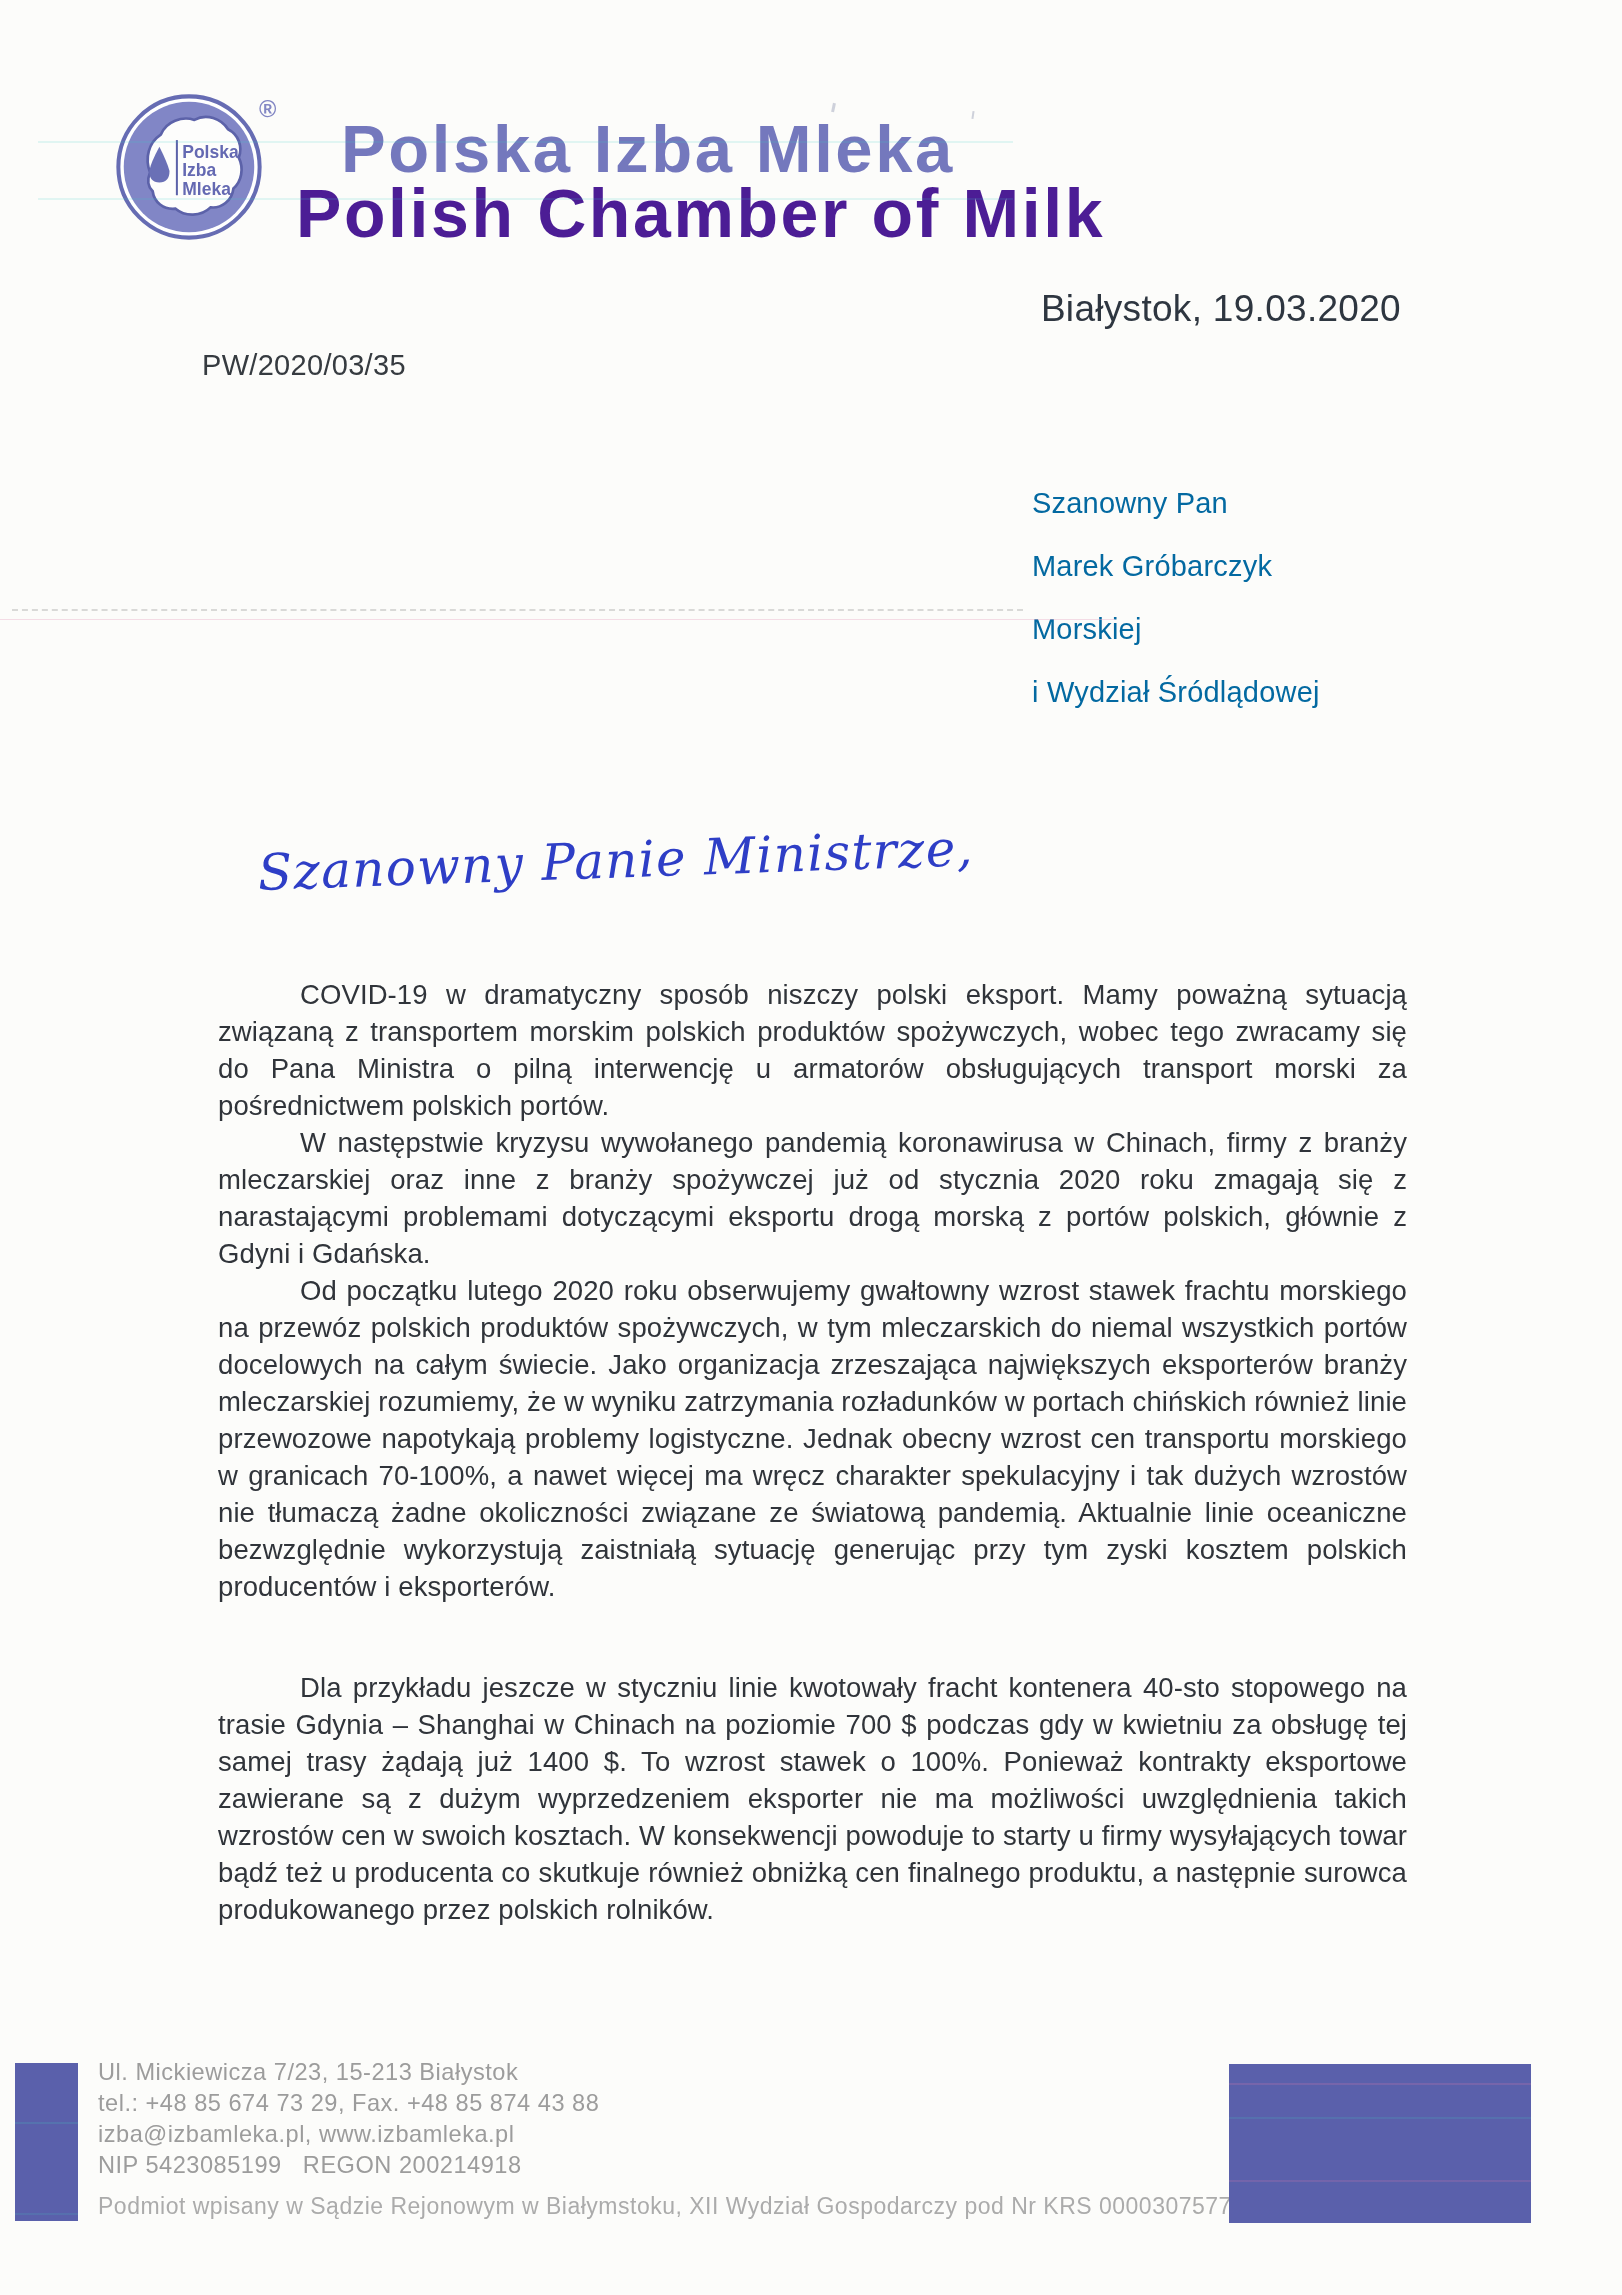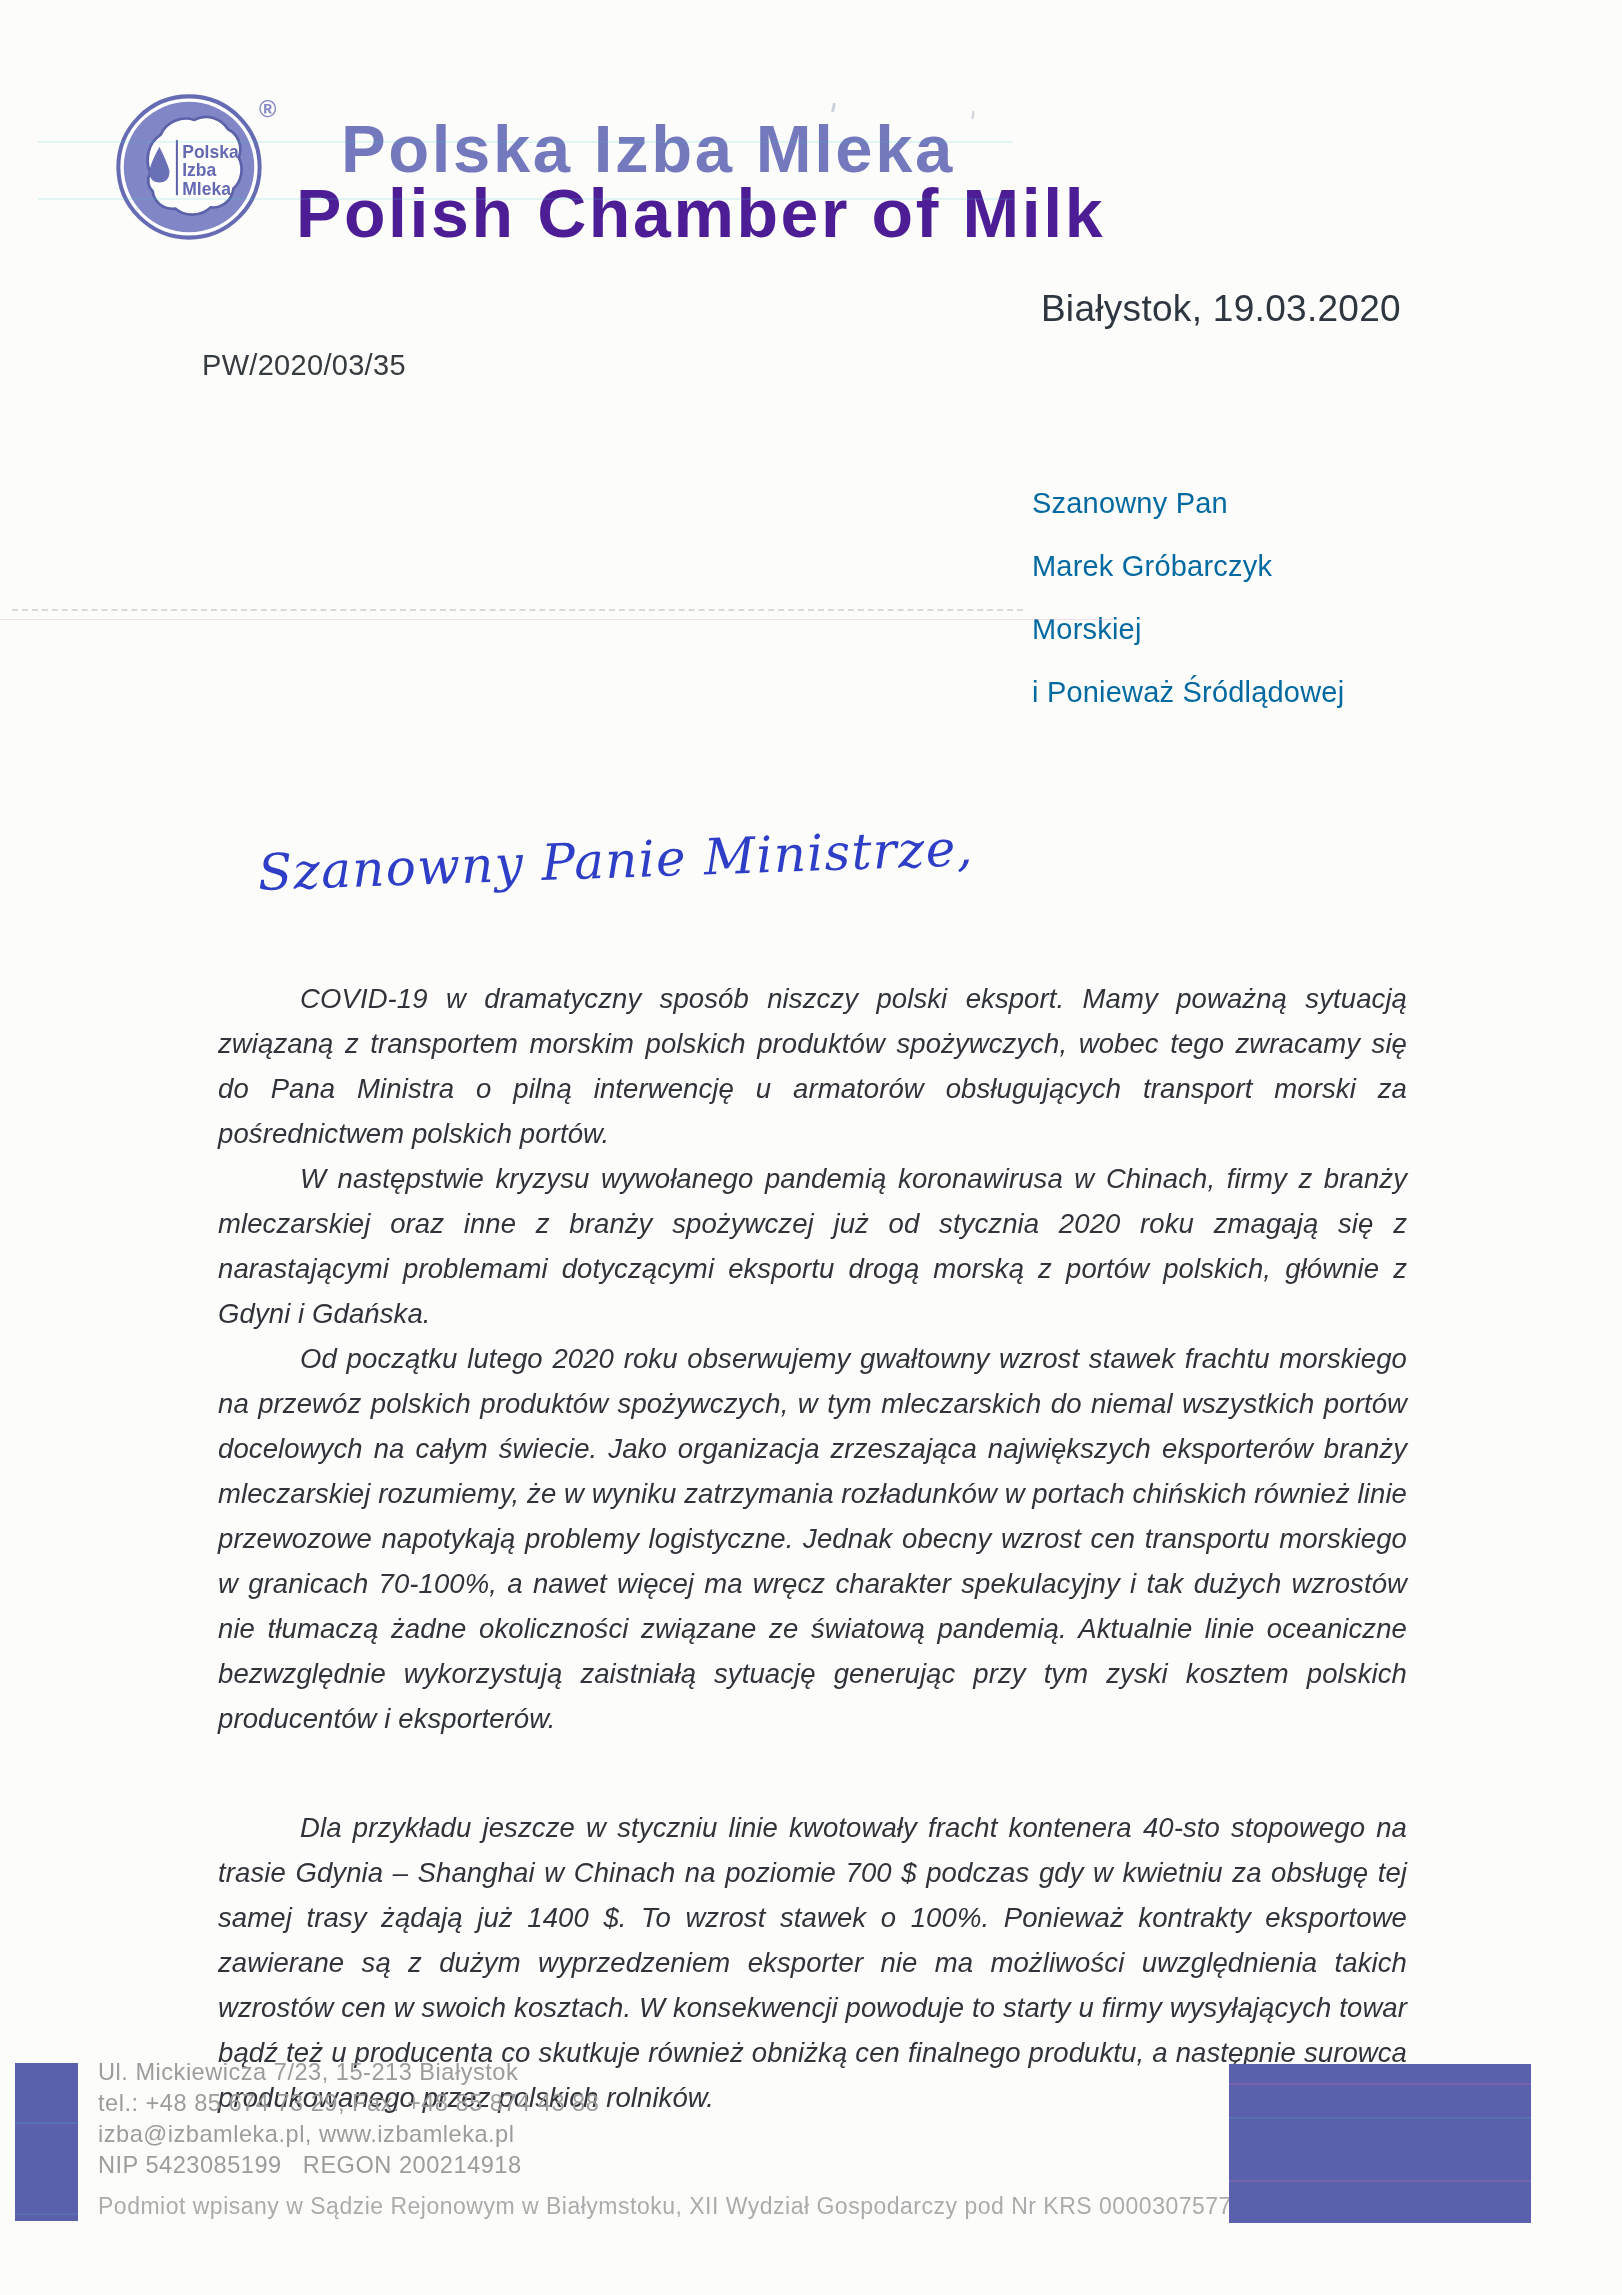--- a/index.html
+++ b/index.html
@@ -133,25 +133,24 @@
     white-space: nowrap;
   }
 
   
   .letter-body {
     position: absolute;
     left: 218px;
     top: 976px;
     width: 1189px;
     font-size: 27.5px;
-    line-height: 45px;
+    line-height: 37px;
     color: #30343a;
     text-align: justify;
     letter-spacing: 0.1px;
-    font-style: italic;
   }
   .letter-body p {
     margin: 0;
     text-indent: 82px;
   }
   .letter-body p.spaced-paragraph { margin-top: 64px; }
 
   
   .footer-left-bar {
     position: absolute;
@@ -223,21 +222,21 @@
   <div class="scan-speck-1"></div>
   <div class="scan-speck-2"></div>
 
   <div class="place-date">Białystok, 19.03.2020</div>
   <div class="reference-number">PW/2020/03/35</div>
 
   <div class="recipient-block">
     <span class="recipient-line">Szanowny Pan</span>
     <span class="recipient-line">Marek Gróbarczyk</span>
     <span class="recipient-line">Morskiej</span>
-    <span class="recipient-line">i Ponieważ Śródlądowej</span>
+    <span class="recipient-line">i Wydział Śródlądowej</span>
   </div>
 
   <div class="artifact-line-gray"></div>
   <div class="artifact-line-pink"></div>
 
   <div class="handwritten-greeting">Szanowny Panie Ministrze,</div>
 
   <div class="letter-body">
     <p>COVID-19 w dramatyczny sposób niszczy polski eksport. Mamy poważną sytuacją związaną z transportem morskim polskich produktów spożywczych, wobec tego zwracamy się do Pana Ministra o pilną interwencję u armatorów obsługujących transport morski za pośrednictwem polskich portów.</p>
     <p>W następstwie kryzysu wywołanego pandemią koronawirusa w Chinach, firmy z branży mleczarskiej oraz inne z branży spożywczej już od stycznia 2020 roku zmagają się z narastającymi problemami dotyczącymi eksportu drogą morską z portów polskich, głównie z Gdyni i Gdańska.</p>

